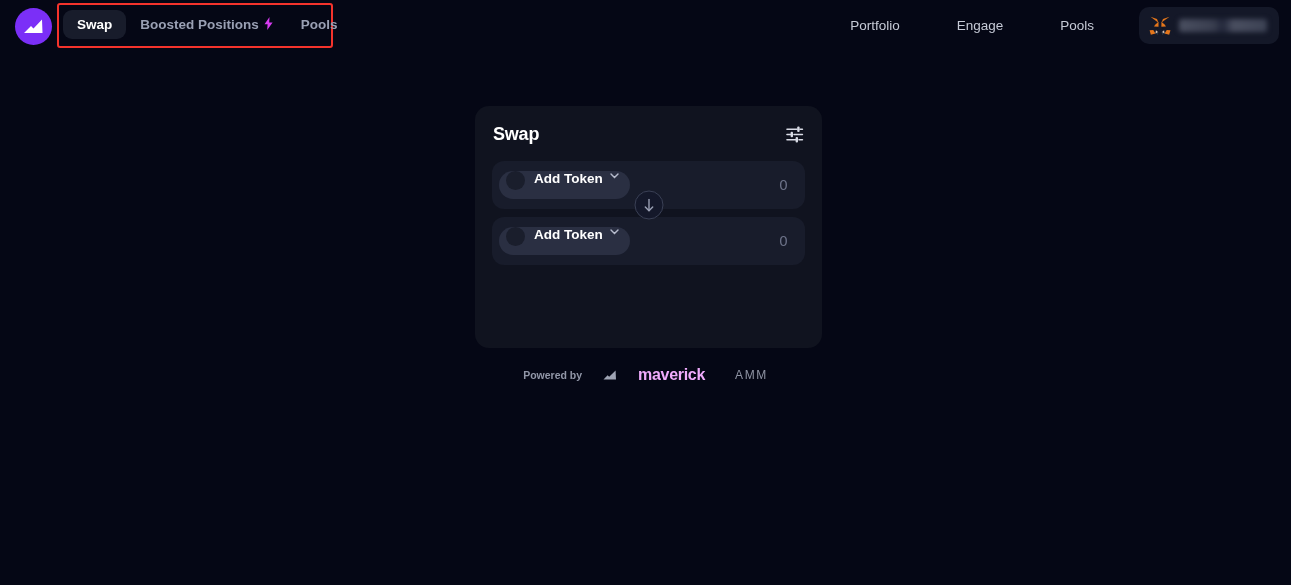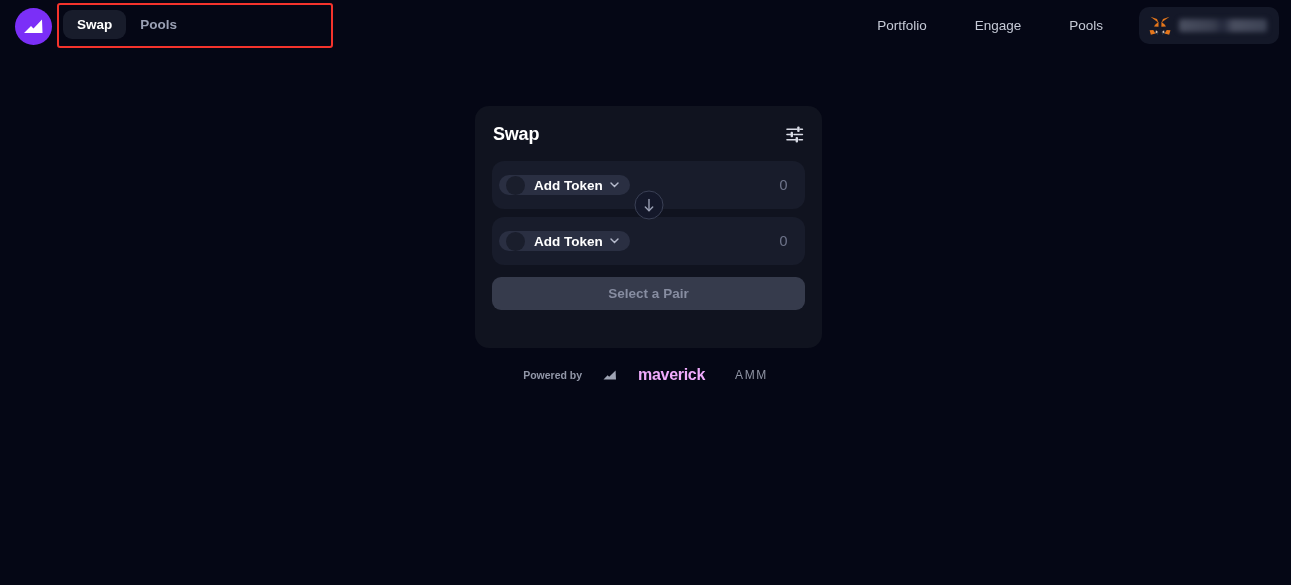--- a/index.html
+++ b/index.html
@@ -46,21 +46,21 @@
     cursor: pointer;
   }
   .tab.active {
     background: #181c2b;
     color: #ffffff;
   }
   .bolt { color: #d63bf0; font-size: 13px; line-height: 1; }
 
   .nav-right {
     position: absolute; right: 12px; top: 7px;
-    display: flex; align-items: center; gap: 8px;
+    display: flex; align-items: center; gap: 17px;
   }
   .nav-link {
     font-size: 13.5px; color: #c6cad6; font-weight: normal;
     padding: 0 20px; cursor: pointer; white-space: nowrap;
   }
   .wallet-chip {
     display: flex; align-items: center; gap: 8px;
     background: #141828;
     border-radius: 10px;
     height: 37px; padding: 0 12px 0 10px;
@@ -107,24 +107,24 @@
   .token-row {
     position: relative;
     background: #181c2b;
     border-radius: 12px;
     height: 48px;
     display: flex; align-items: center; justify-content: space-between;
     padding: 0 17px 0 7px;
   }
   .token-row + .token-row { margin-top: 8px; }
   .token-select {
-    display: flex; align-items: center; gap: 9px;
+    display: flex; gap: 9px;
     background: #2a2f42;
     border-radius: 16px;
-    height: 20px; padding: 0 11px 0 7px;
+    height: 28px; padding: 0 11px 0 7px;
     cursor: pointer;
   }
   .token-dot {
     width: 19px; height: 19px; border-radius: 50%;
     background: #1a1e2c;
   }
   .token-label { font-size: 13.5px; font-weight: bold; color: #ffffff; white-space: nowrap; }
   .token-chev { font-size: 9px; color: #b6bbcc; margin-left: -2px; }
   .token-amount {
     font-size: 14px; color: #6b7187;
@@ -169,20 +169,28 @@
     <svg width="21" height="15" viewBox="0 0 21 15">
       <path d="M1 14 L8 7 L10.5 9.5 L19 0.5 L19.5 14 Z" fill="#ffffff"></path>
     </svg>
   </div>
 
   <div class="nav-highlight"></div>
 
   <div class="nav-tabs">
     <div class="tab active">
       <span>Swap</span>
+    </div>
+    <div class="tab">
+      <span>Boosted Positions</span>
+      <span class="bolt">
+        <svg width="9" height="13" viewBox="0 0 9 13">
+          <path d="M5.5 0 L0.5 7.2 H3.6 L3.2 13 L8.6 5.4 H5.2 Z" fill="#d63bf0"></path>
+        </svg>
+      </span>
     </div>
     <div class="tab">
       <span>Pools</span>
     </div>
   </div>
 
   <div class="nav-right">
     <span class="nav-link">Portfolio</span>
     <span class="nav-link">Engage</span>
     <span class="nav-link">Pools</span>
@@ -260,21 +268,20 @@
     </div>
 
     <div class="swap-arrow">
       <svg width="13" height="14" viewBox="0 0 13 14">
         <path d="M6.5 1 V12" stroke="#9aa0b4" stroke-width="1.4" stroke-linecap="round"></path>
         <path d="M2.8 8.4 L6.5 12.2 L10.2 8.4" fill="none" stroke="#9aa0b4" stroke-width="1.4" stroke-linecap="round" stroke-linejoin="round"></path>
       </svg>
     </div>
   </div>
 
-  <div class="cta">Select a Pair</div>
 </div>
 
 <div class="powered">
   <span class="powered-text">Powered by</span>
   <svg width="14" height="10" viewBox="0 0 14 10">
     <path d="M0.5 9.4 L4.6 5.2 L6.2 6.8 L12.6 0.6 L13 9.4 Z" fill="#9fa4b4"></path>
   </svg>
   <span class="mav-word">maverick</span>
   <span class="mav-amm">AMM</span>
 </div>

